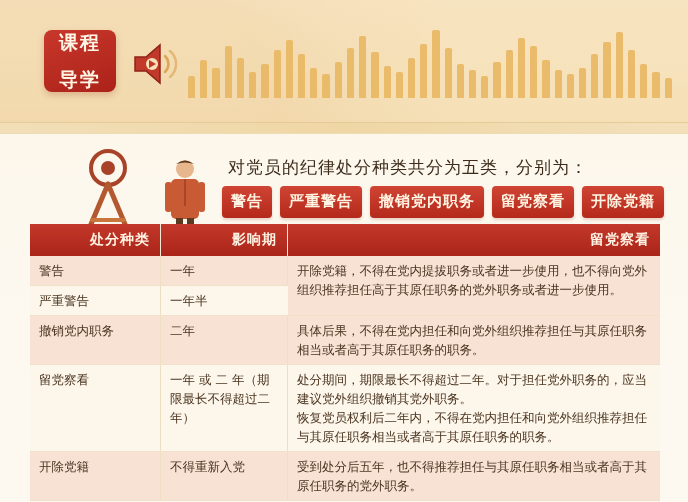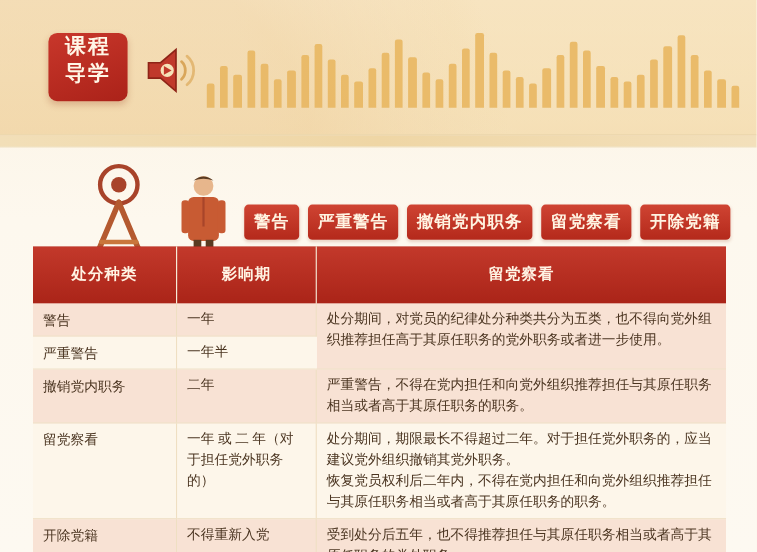--- a/index.html
+++ b/index.html
@@ -40,21 +40,21 @@
     left: 44px;
     top: 30px;
     width: 72px;
     height: 62px;
     background: linear-gradient(160deg, #c8372b 0%, #ab2219 100%);
     border-radius: 8px;
     box-shadow: 0 3px 6px rgba(150,60,30,.25);
     display: flex;
     flex-direction: column;
     align-items: center;
-    justify-content: flex-start;
+    justify-content: space-between;
     color: #fff6e6;
     letter-spacing: 2px;
   }
   .logo-badge .l1, .logo-badge .l2 {
     font-size: 19px;
     font-weight: bold;
     line-height: 25px;
     font-family: "DejaVu Sans", "Liberation Sans", sans-serif;
   }
   .speaker {
@@ -150,22 +150,22 @@
   table.data {
     border-collapse: collapse;
     width: 100%;
     font-family: "DejaVu Sans", "Liberation Sans", sans-serif;
   }
   table.data th {
     background: linear-gradient(180deg, #c3392b 0%, #aa2418 100%);
     color: #fff3e3;
     font-size: 14px;
     font-weight: bold;
-    text-align: center;
-    padding: 17px 10px;
+    text-align: right;
+    padding: 7px 10px;
     border-right: 1px solid #f6ecd8;
     letter-spacing: 1px;
   }
   table.data th:last-child { border-right: none; }
   table.data td {
     font-size: 12.5px;
     color: #4a3420;
     padding: 5px 9px;
     vertical-align: top;
     line-height: 19px;
@@ -173,21 +173,21 @@
     border-bottom: 1px solid #f0e2c8;
   }
   table.data td:last-child { border-right: none; }
   table.data tr.odd td { background: #f8e2d4; }
   table.data tr.even td { background: #fdf6ea; }
   td.c-type { width: 112px; white-space: nowrap; }
   td.c-period { width: 108px; }
   td.c-result { }
   .col-w1 { width: 112px; }
   .col-w2 { width: 108px; }
-  .nowrapish { white-space: pre-line; font-family: Liberation Serif, serif; }
+  .nowrapish { white-space: pre-line; }
 </style>
 </head>
 <body>
 
 <div class="page">
 
   <div class="banner">
     <div class="banner-deco"></div>
 
     <div class="logo-badge">
@@ -264,20 +264,21 @@
       <circle cx="27" cy="13" r="9" fill="#e7b68c"></circle>
       <path d="M18 8 q9 -7 18 0 q-9 -3 -18 0z" fill="#5a3b22"></path>
       <rect x="13" y="23" width="28" height="40" rx="5" fill="#c85b33"></rect>
       <path d="M27 23 L27 50" stroke="#a8452a" stroke-width="2"></path>
       <rect x="18" y="62" width="7" height="24" fill="#5a3b22"></rect>
       <rect x="29" y="62" width="7" height="24" fill="#5a3b22"></rect>
       <rect x="7" y="26" width="7" height="30" rx="3" fill="#c85b33"></rect>
       <rect x="40" y="26" width="7" height="30" rx="3" fill="#c85b33"></rect>
     </svg>
 
+    <div class="title-line">对党员的纪律处分种类共分为五类，分别为：</div>
     <div class="chips">
         <div class="chip">警告</div>
         <div class="chip">严重警告</div>
         <div class="chip">撤销党内职务</div>
         <div class="chip">留党察看</div>
         <div class="chip">开除党籍</div>
       </div>
   </div>
 
   <div class="table-wrap">
@@ -291,34 +292,34 @@
         <tr>
           <th>处分种类</th>
           <th>影响期</th>
           <th>留党察看</th>
         </tr>
       </thead>
       <tbody>
           <tr class="odd">
             <td class="c-type">警告</td>
             <td class="c-period nowrapish">一年</td>
-            <td class="c-result nowrapish" rowspan="2">处分期间，对党员的纪律处分种类共分为五类，也不得向党外组织推荐担任高于其原任职务的党外职务或者进一步使用。</td>
+            <td class="c-result nowrapish" rowspan="2">开除党籍，不得在党内提拔职务或者进一步使用，也不得向党外组织推荐担任高于其原任职务的党外职务或者进一步使用。</td>
           </tr>
           <tr class="even">
             <td class="c-type">严重警告</td>
             <td class="c-period nowrapish">一年半</td>
           </tr>
           <tr class="odd">
             <td class="c-type">撤销党内职务</td>
             <td class="c-period nowrapish">二年</td>
-            <td class="c-result nowrapish">严重警告，不得在党内担任和向党外组织推荐担任与其原任职务相当或者高于其原任职务的职务。</td>
+            <td class="c-result nowrapish">具体后果，不得在党内担任和向党外组织推荐担任与其原任职务相当或者高于其原任职务的职务。</td>
           </tr>
           <tr class="even">
             <td class="c-type">留党察看</td>
-            <td class="c-period nowrapish">一年 或 二 年（对于担任党外职务的）</td>
+            <td class="c-period nowrapish">一年 或 二 年（期限最长不得超过二年）</td>
             <td class="c-result nowrapish">处分期间，期限最长不得超过二年。对于担任党外职务的，应当建议党外组织撤销其党外职务。
 恢复党员权利后二年内，不得在党内担任和向党外组织推荐担任与其原任职务相当或者高于其原任职务的职务。</td>
           </tr>
           <tr class="odd">
             <td class="c-type">开除党籍</td>
             <td class="c-period nowrapish">不得重新入党</td>
             <td class="c-result nowrapish">受到处分后五年，也不得推荐担任与其原任职务相当或者高于其原任职务的党外职务。</td>
           </tr>
         </tbody>
     </table>

